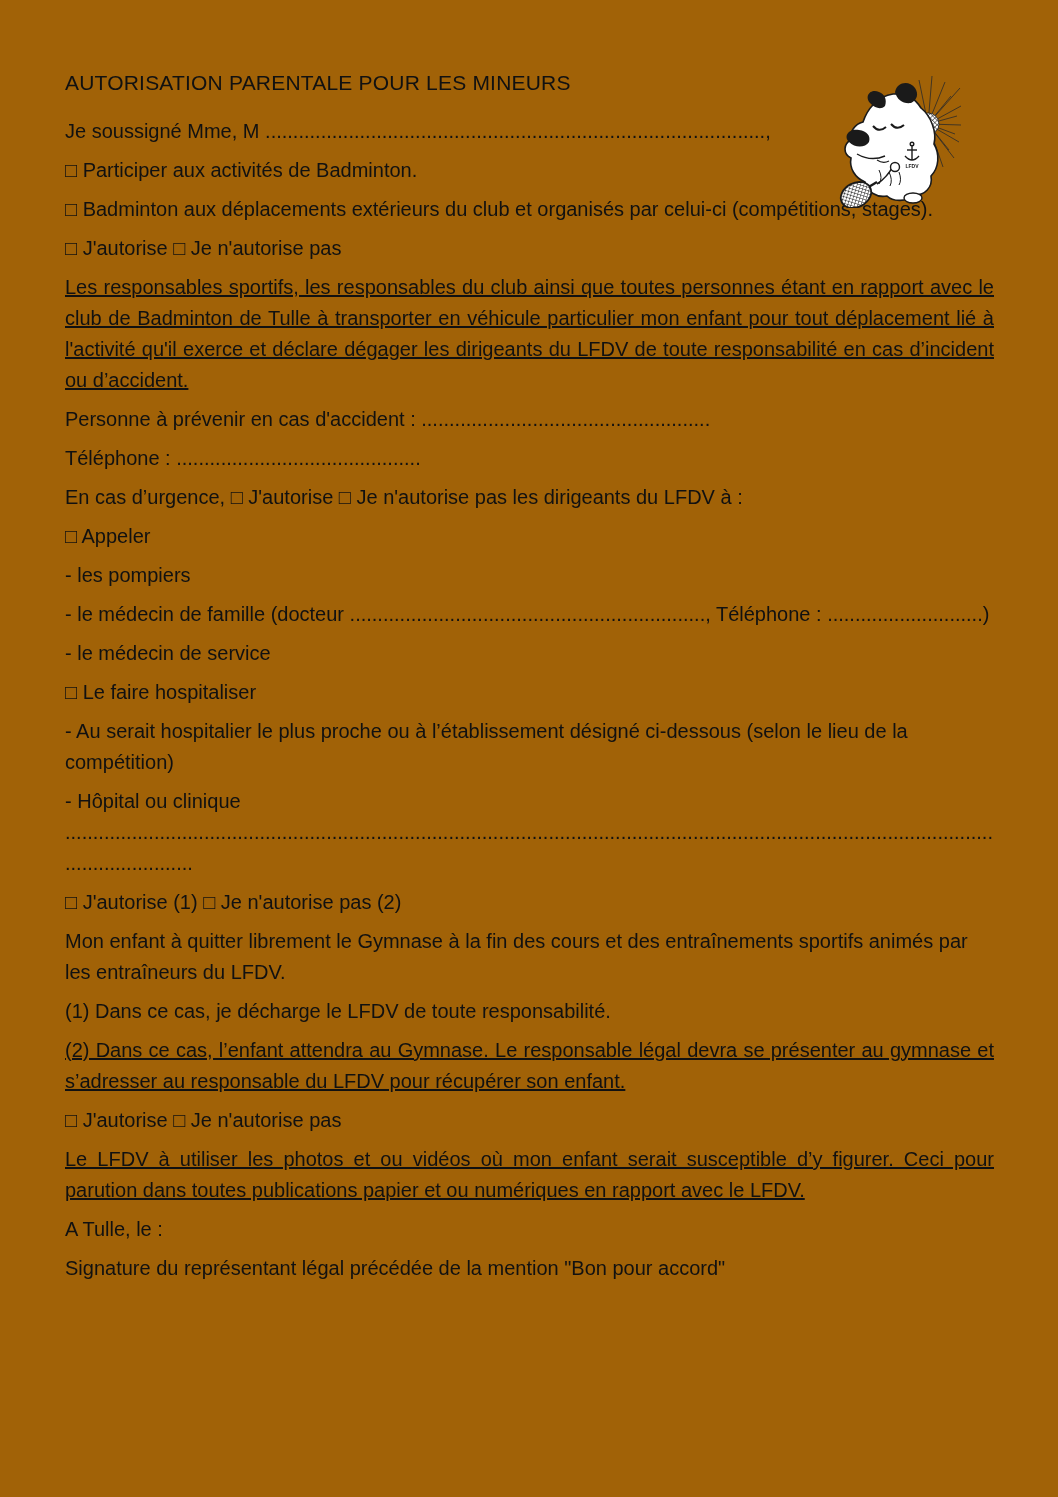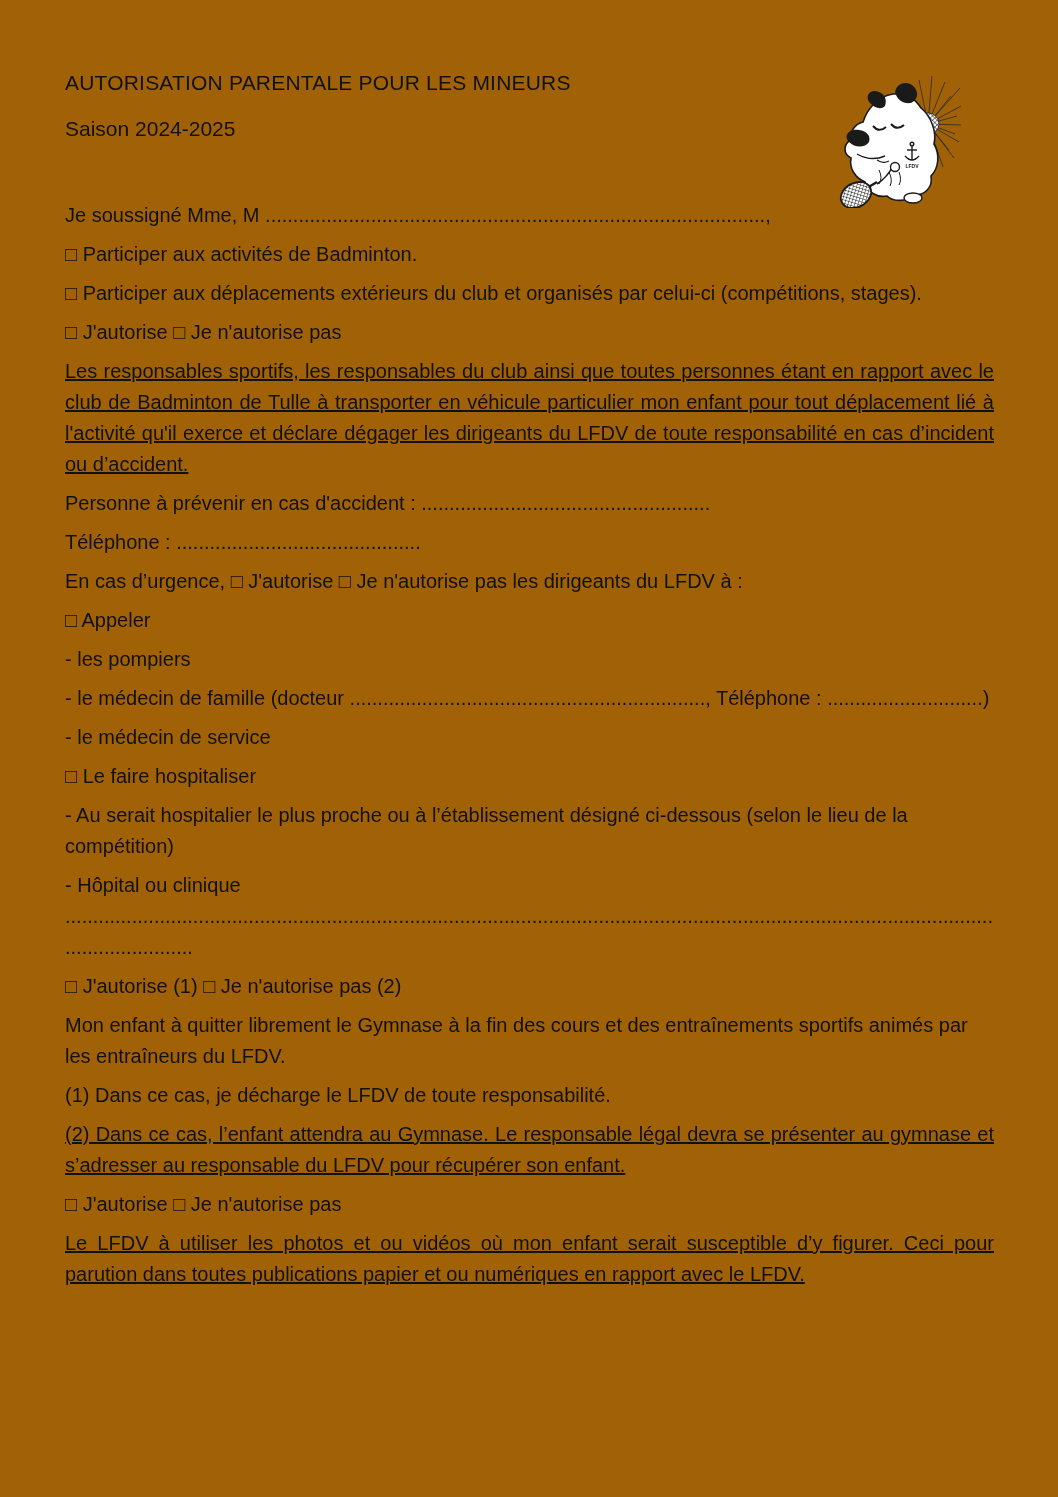--- a/index.html
+++ b/index.html
@@ -116,39 +116,40 @@
       <text x="79" y="98" font-size="5" font-weight="bold" text-anchor="middle" font-family="Liberation Sans, sans-serif" fill="#1a1a1a">LFDV</text>
     </g>
 
     <g>
       <line x1="44" y1="112" x2="34" y2="118" stroke="#1a1a1a" stroke-width="2.4"></line>
       <ellipse cx="23" cy="125" rx="16" ry="12" transform="rotate(-28 23 125)" fill="url(#xhatch)" stroke="#1a1a1a" stroke-width="1.8"></ellipse>
     </g>
   </svg>
 
   <h1 class="title">AUTORISATION PARENTALE POUR LES MINEURS</h1>
-  <h2 class="subtitle">Saison 2024-2025</h2>
 
   <div class="doc-body">
     <p class="line">Je soussigné Mme, M ..........................................................................................,</p>
     <p class="line">□ Participer aux activités de Badminton.</p>
-    <p class="line">□ Participer aux déplacements extérieurs du club et organisés par celui-ci (compétitions, stages).</p>
+    <p class="line">□ Badminton aux déplacements extérieurs du club et organisés par celui-ci (compétitions, stages).</p>
     <p class="line">□ J'autorise □ Je n'autorise pas</p>
     <p class="line justify">Les responsables sportifs, les responsables du club ainsi que toutes personnes étant en rapport avec le club de Badminton de Tulle à transporter en véhicule particulier mon enfant pour tout déplacement lié à l'activité qu'il exerce et déclare dégager les dirigeants du LFDV de toute responsabilité en cas d’incident ou d’accident.</p>
     <p class="line">Personne à prévenir en cas d'accident : ....................................................</p>
     <p class="line">Téléphone : ............................................</p>
     <p class="line">En cas d’urgence, □ J'autorise □ Je n'autorise pas les dirigeants du LFDV à :</p>
     <p class="line">□ Appeler</p>
     <p class="line">- les pompiers</p>
     <p class="line">- le médecin de famille (docteur ................................................................, Téléphone : ............................)</p>
     <p class="line">- le médecin de service</p>
     <p class="line">□ Le faire hospitaliser</p>
     <p class="line">- Au serait hospitalier le plus proche ou à l’établissement désigné ci-dessous (selon le lieu de la compétition)</p>
     <p class="line">- Hôpital ou clinique ..............................................................................................................................................................................................</p>
     <p class="line">□ J'autorise (1) □ Je n'autorise pas (2)</p>
     <p class="line">Mon enfant à quitter librement le Gymnase à la fin des cours et des entraînements sportifs animés par les entraîneurs du LFDV.</p>
     <p class="line">(1) Dans ce cas, je décharge le LFDV de toute responsabilité.</p>
     <p class="line justify">(2) Dans ce cas, l’enfant attendra au Gymnase. Le responsable légal devra se présenter au gymnase et s’adresser au responsable du LFDV pour récupérer son enfant.</p>
     <p class="line">□ J'autorise □ Je n'autorise pas</p>
     <p class="line justify">Le LFDV à utiliser les photos et ou vidéos où mon enfant serait susceptible d’y figurer. Ceci pour parution dans toutes publications papier et ou numériques en rapport avec le LFDV.</p>
+    <p class="line">A Tulle, le :</p>
+    <p class="line">Signature du représentant légal précédée de la mention "Bon pour accord"</p>
   </div>
 
 </div>
 
 </body></html>

